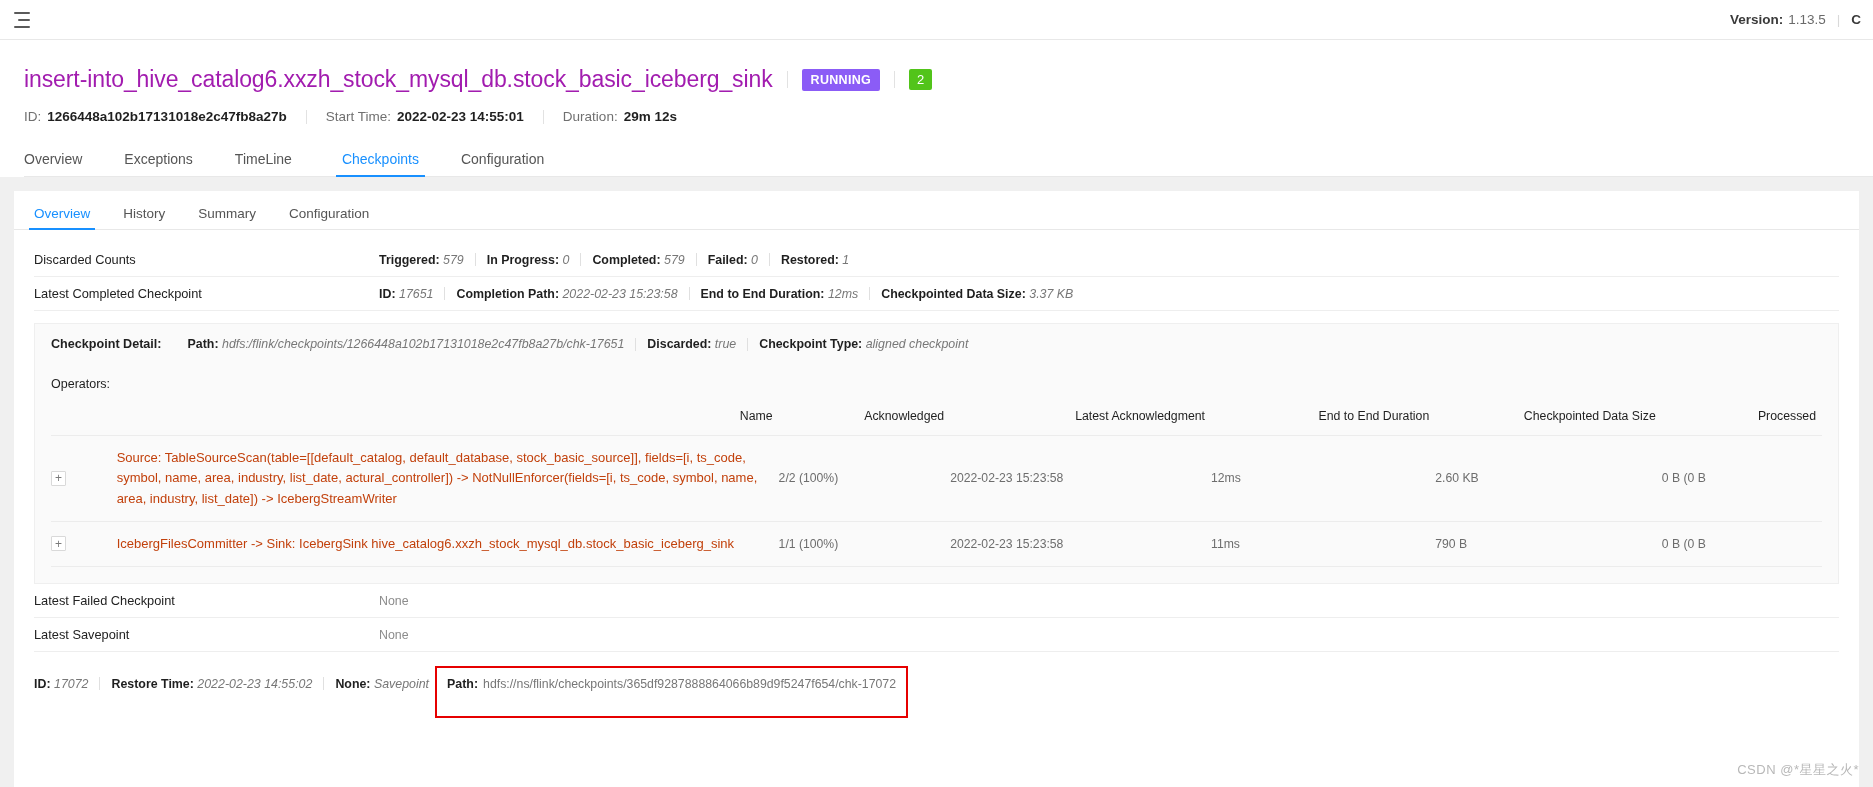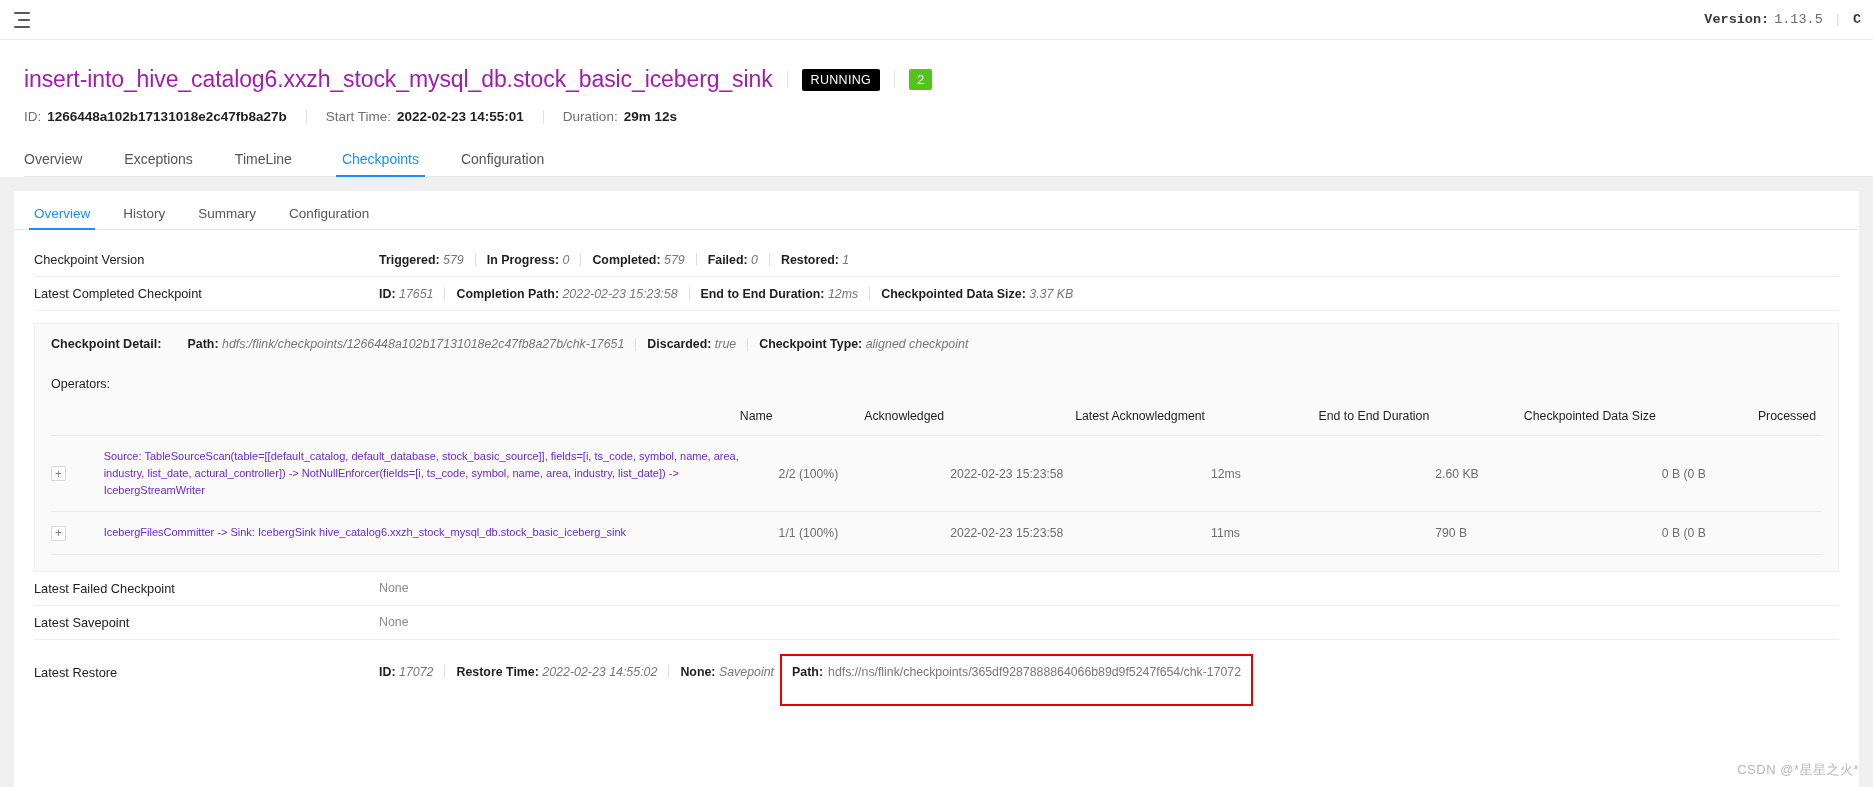--- a/index.html
+++ b/index.html
@@ -32,41 +32,40 @@
   }
   .menu-icon i:nth-child(1) { width: 16px; }
   .menu-icon i:nth-child(2) { width: 12px; margin-left: 4px; }
   .menu-icon i:nth-child(3) { width: 16px; }
 
   .appbar-right {
     display: flex; align-items: center;
     font-size: 13.5px; color: #5a5a5a;
     white-space: nowrap;
     padding-right: 0;
-    font-family: Liberation Mono, monospace;
   }
   .appbar-right .lbl { font-weight: bold; color: #3a3a3a; margin-right: 5px; }
   .appbar-right .val { color: #6a6a6a; }
   .appbar-right .sep { color: #d9d9d9; margin: 0 11px; }
   .appbar-right .cut { font-weight: bold; color: #3a3a3a; }
 
   
   .jobhead {
     padding: 26px 0 0 24px;
     background: #ffffff;
   }
   .jobtitle-row { display: flex; align-items: center; }
   .jobtitle {
     font-size: 23px; color: #a21caf; font-weight: normal;
     letter-spacing: -0.1px;
   }
   .vbar { width: 1px; height: 17px; background: #e2e2e2; margin: 0 14px; }
   .badge-running {
-    background: #000000; color: #ffffff;
-    font-size: 12.5px; font-weight: normal;
+    background: #8b5cf6; color: #ffffff;
+    font-size: 12.5px; font-weight: bold;
     padding: 4px 9px; border-radius: 2px;
     letter-spacing: 0.3px;
   }
   .badge-count {
     background: #52c41a; color: #ffffff;
     font-size: 13px; font-weight: normal;
     padding: 3px 8px; border-radius: 2px;
   }
 
   .jobmeta {
@@ -194,21 +193,21 @@
   th.c-dur, td.c-dur { width: 196px; }
   th.c-size, td.c-size { width: 198px; }
   th.c-proc, td.c-proc { width: 140px; }
   .expander {
     width: 15px; height: 15px;
     border: 1px solid #d9d9d9; background: #ffffff;
     display: inline-flex; align-items: center; justify-content: center;
     font-size: 12px; line-height: 1; color: #7a7a7a; cursor: pointer;
     border-radius: 1px; user-select: none;
   }
-  .opname { line-height: 1.56; color: #6d28d9; font-size: 11px; }
+  .opname { line-height: 1.56; color: #c2410c; font-size: 13px; margin-left: 13px; }
 
   
   .redbox {
     border: 2px solid #e60000;
     padding: 9px 10px 25px 10px;
     margin-left: 6px;
     display: flex; align-items: flex-start;
     min-width: 400px;
   }
   .redbox .dlabel { color: #1f1f1f; font-weight: bold; font-size: 12.4px; margin-right: 5px; }
@@ -273,21 +272,21 @@
     <div class="subtabs">
       <div class="subtab active">Overview</div>
       <div class="subtab">History</div>
       <div class="subtab">Summary</div>
       <div class="subtab">Configuration</div>
     </div>
 
     <div class="rows">
 
       <div class="srow first">
-        <div class="label">Checkpoint Version</div>
+        <div class="label">Discarded Counts</div>
         <div class="vals">
           <span class="kv"><b>Triggered:</b> <span>579</span></span>
           <span class="dot"></span>
           <span class="kv"><b>In Progress:</b> <span>0</span></span>
           <span class="dot"></span>
           <span class="kv"><b>Completed:</b> <span>579</span></span>
           <span class="dot"></span>
           <span class="kv"><b>Failed:</b> <span>0</span></span>
           <span class="dot"></span>
           <span class="kv"><b>Restored:</b> <span>1</span></span>
@@ -371,21 +370,20 @@
       </div>
 
       <div class="srow">
         <div class="label">Latest Savepoint</div>
         <div class="vals">
           <span class="none-val">None</span>
         </div>
       </div>
 
       <div class="srow" style="border-bottom:none; align-items:flex-start; padding-top:14px;">
-        <div class="label" style="padding-top:11px;">Latest Restore</div>
         <div class="vals" style="align-items:flex-start; padding-top:11px;">
           <span class="kv"><b>ID:</b> <span>17072</span></span>
           <span class="dot"></span>
           <span class="kv"><b>Restore Time:</b> <span>2022-02-23 14:55:02</span></span>
           <span class="dot"></span>
           <span class="kv"><b>None:</b> <span>Savepoint</span></span>
           <span class="redbox" style="margin-top:-11px;">
             <b class="dlabel">Path:</b>
             <span class="dval">hdfs://ns/flink/checkpoints/365df9287888864066b89d9f5247f654/chk-17072</span>
           </span>

